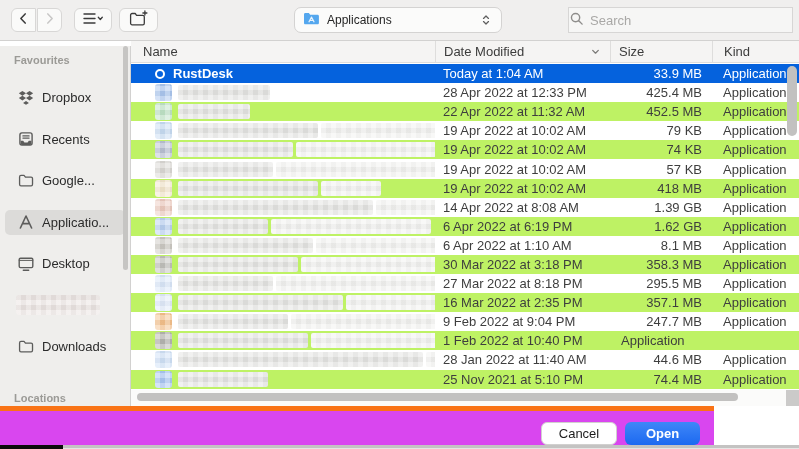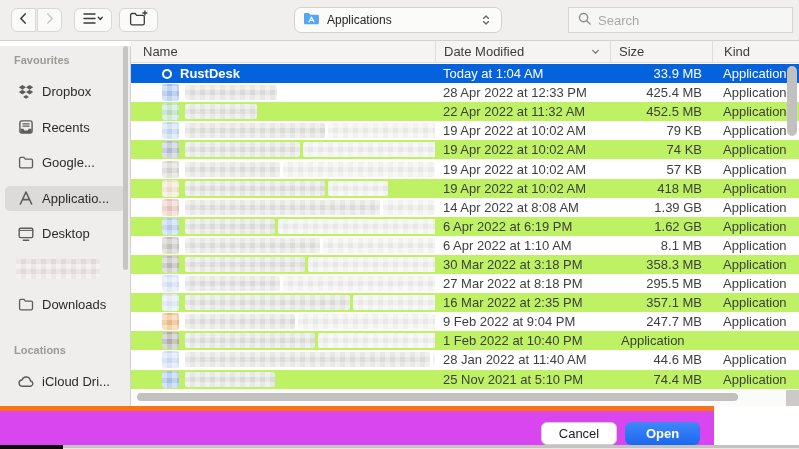--- a/index.html
+++ b/index.html
@@ -19,32 +19,32 @@
   .tb-newf { left:119px; width:39px; }
 
   .path-pill { position:absolute; left:294px; top:7px; width:208px; height:26px;
                background:#fbfbfa; border:1px solid #d4d3d2; border-radius:7px;
                display:flex; align-items:center; padding:0 8px; }
   .path-pill .lbl { font-size:12px; color:#262626; margin-left:7px; }
   .path-pill .ud { margin-left:auto; display:flex; }
 
   .search-field { position:absolute; left:568px; top:7px; width:225px; height:26px;
                   background:#f6f6f5; border:1px solid #d7d6d5; border-radius:0;
-                  display:flex; align-items:center; padding:0 8px; }
+                  display:flex; align-items:center; padding:0 0; }
   .search-field input { border:none; outline:none; background:transparent; flex:1;
                         font-size:13px; color:#333; margin-left:6px;
                         font-family:"Liberation Sans", sans-serif; }
   .search-field input::placeholder { color:#a9a8a6; }
 
   
   .sidebar { position:absolute; left:0; top:46px; width:131px; height:365px;
              background:#efeeec; border-right:1px solid #d2d1d0; overflow:hidden; }
   .sb-title { padding:8px 0 3px 14px; font-size:11px; font-weight:700; color:#9b9a96; }
   .sb-title.second { padding-top:16px; }
-  .sb-item { height:25.5px; display:flex; align-items:center; margin:10px 5px;
+  .sb-item { height:25.5px; display:flex; align-items:center; margin:16px 5px;
              padding-left:11px; border-radius:5px; cursor:default; }
   .sb-item.selected { background:#dcdbd9; }
   .sb-item .ic { width:20px; height:18px; display:flex; align-items:center;
                  justify-content:center; flex:none; }
   .sb-item .sb-lbl { font-size:13px; color:#2b2b2b; margin-left:6px; white-space:nowrap;
                      overflow:hidden; }
   .sb-item .eject { margin-left:auto; margin-right:8px; display:flex; }
   .sb-redacted-blob { width:84px; height:20px; border-radius:3px; background:#e9e2e0; }
   .sidebar-scrollbar { position:absolute; left:123px; top:46px; width:5px; height:224px;
                        border-radius:3px; background:#c6c5c3; }
@@ -59,21 +59,21 @@
   .th-size { width:102px; padding-left:8px; border-left:1px solid #dedddc; }
   .th-kind { flex:1; padding-left:11px; border-left:1px solid #dedddc; }
   .sort-ind { margin-left:auto; margin-right:8px; display:flex; }
 
   .rows { position:absolute; left:131px; top:64px; width:668px; }
   .row { height:19.1px; display:flex; align-items:center; font-size:13px; color:#3e3e3e;
          cursor:default; }
   .row.stripe { background:#bef264; }
   .row.selected { background:#0562dd; color:#ffffff; }
   .cell { overflow:hidden; white-space:nowrap; }
-  .c-name { width:304px; padding-left:31px; display:flex; align-items:center; }
+  .c-name { width:304px; padding-left:24px; display:flex; align-items:center; }
   .c-date { width:175px; padding-left:8px; }
   .c-size { width:102px; padding-right:10px; text-align:right; }
   .c-kind { flex:1; padding-left:11px; }
   .row.selected .c-name { font-weight:700; }
   .rd-ring { width:10px; height:10px; border:2.5px solid #ffffff; border-radius:50%;
              margin-right:8px; flex:none; }
   .mosaic { background-image:
       repeating-linear-gradient(0deg, rgba(255,255,255,.30) 0 5px, rgba(0,0,0,.02) 5px 10px),
       repeating-linear-gradient(90deg, rgba(255,255,255,.30) 0 5px, rgba(0,0,0,.02) 5px 10px); }
   .blur-ic { width:17px; height:17px; border-radius:3px; margin-right:6px; flex:none; }

